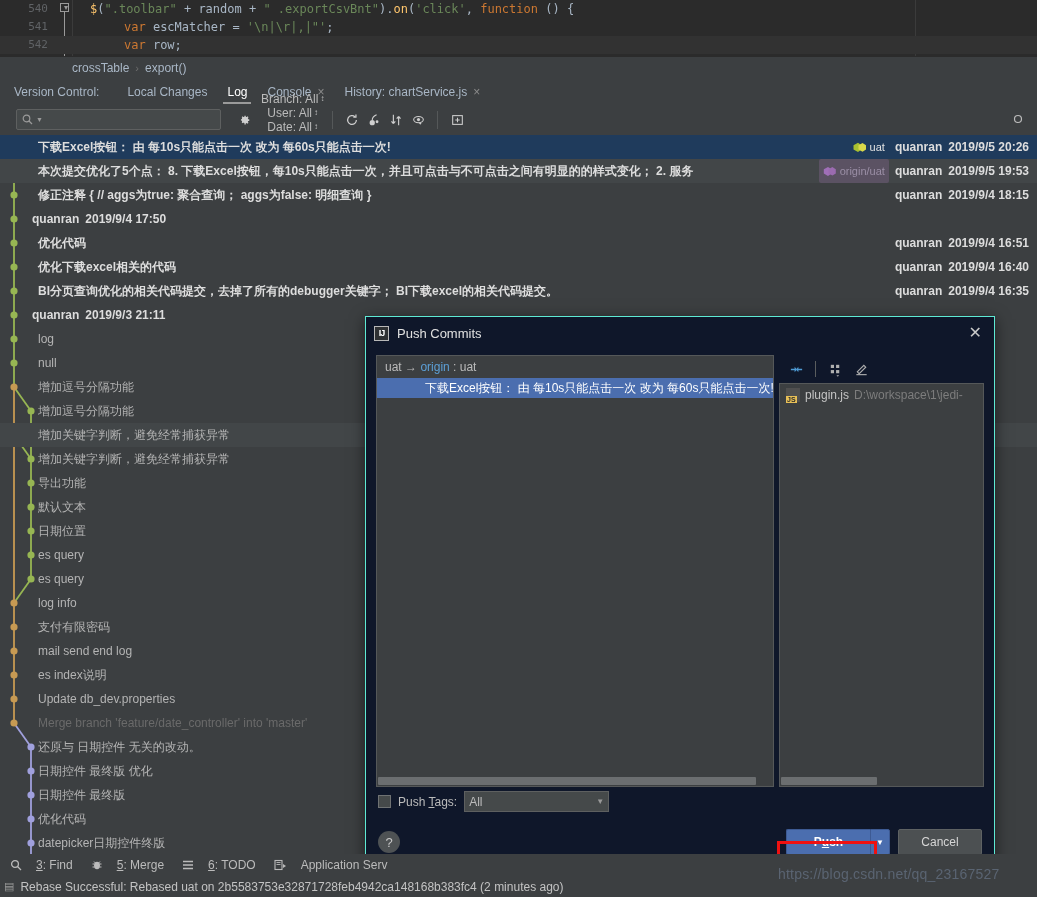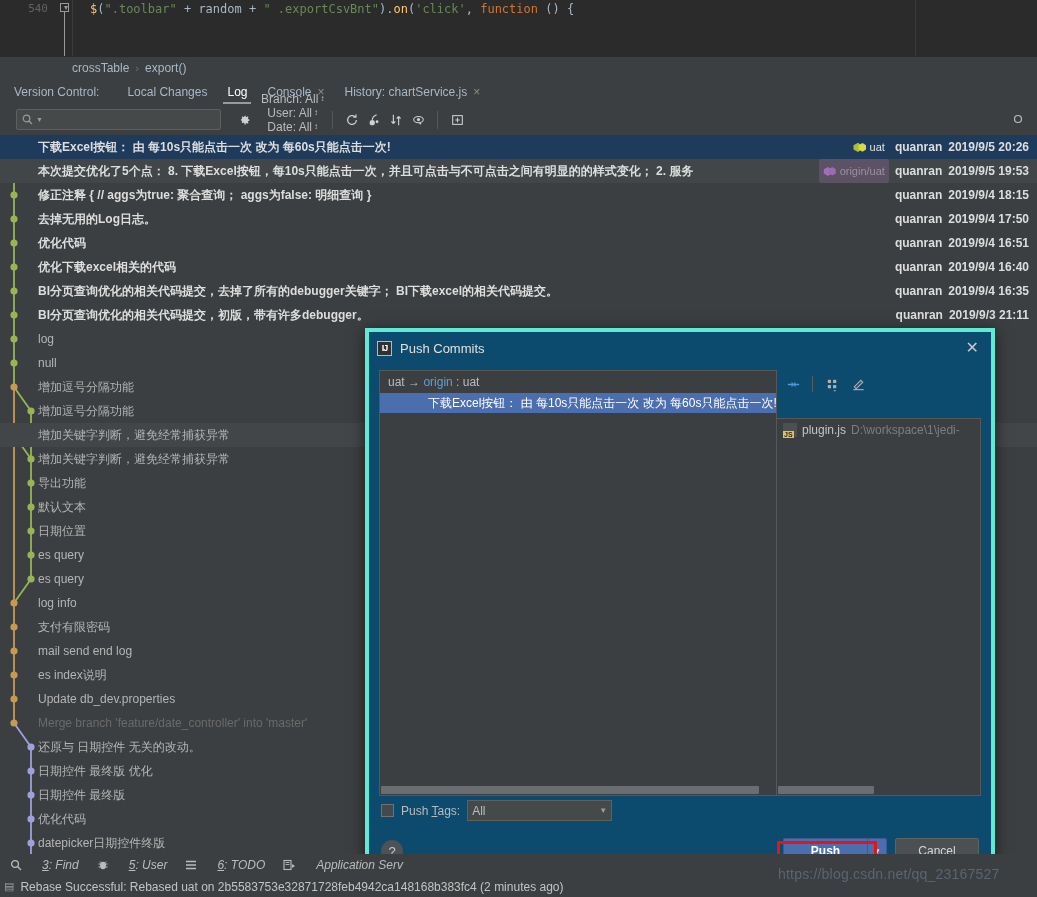--- a/index.html
+++ b/index.html
@@ -101,22 +101,22 @@
   .meta { flex: 0 0 auto; display: flex; align-items: center; gap: 6px;
      padding-right: 8px; font-size: 12px; color: #dddddd; font-weight: bold; white-space: nowrap;}
   .reftag { display: inline-flex; align-items: center; gap: 3px; padding: 0 4px;
      border-radius: 2px; font-weight: normal; font-size: 11px; }
   .reftag.local { color: #e2e2e2; }
   .reftag.remote { background: #5b5263; color: #9b8fa6; }
   .tagglyph { display:inline-block; }
 
   
   .dialog {
-    position: absolute; left: 365px; top: 328px; width: 630px; height: 552px;
-    background: #0c4a6e; border: 4px solid #5eead4;
+    position: absolute; left: 365px; top: 316px; width: 630px; height: 552px;
+    background: #0f172a; border: 1px solid #5eead4;
     box-shadow: 0 3px 14px rgba(0,0,0,0.55);
   }
   .dlg-title { height: 32px; display: flex; align-items: center; padding: 0 8px;
      color: #e0e0e0; font-size: 13px; gap: 8px; }
   .ij-logo { width: 15px; height: 15px; border: 1px solid #b8b8b8; background: #2f3133;
      color: #ffffff; font-size: 9px; font-weight: bold; line-height: 13px; text-align: center;
      letter-spacing: -1px; }
   .dlg-close { margin-left: auto; color: #c8c8c8; font-size: 16px; line-height: 1;
      padding: 0 4px; }
   .dlg-body { position: absolute; left: 10px; top: 38px; right: 10px; bottom: 80px; }
@@ -126,21 +126,21 @@
   .tree-root .br { color: #5c9fd6; }
   .tree-root .arrow { color: #bbbbbb; }
   .tree-commit { height: 20px; line-height: 20px; padding-left: 48px; font-size: 12px;
      background: #4b6eaf; color: #ffffff; white-space: nowrap; overflow: hidden; }
   .split-right { position: absolute; right: 0; top: 0; width: 205px; bottom: 0; }
   .rtoolbar { height: 28px; display: flex; align-items: center; gap: 4px; padding-left: 6px; }
   .rtool { width: 22px; height: 22px; display: flex; align-items: center; justify-content: center;
      color: #b0b0b0; }
   .rtoolsep { width: 1px; height: 16px; background: #5a5d5e; margin: 0 4px; }
   .filepanel { position: absolute; left: 0; top: 28px; right: 0; bottom: 0;
-     background: #3c3f41; border: 1px solid #555859; margin-top: 20px; }
+     background: #3c3f41; border: 1px solid #555859; }
   .filerow { height: 22px; display: flex; align-items: center; gap: 5px;
      padding-left: 6px; font-size: 12px; color: #c4c4c4; white-space: nowrap; }
   .js-badge { width: 14px; height: 14px; background: #4f4f4f; position: relative; flex: 0 0 14px;}
   .js-badge:after { content: 'JS'; position: absolute; left: 0; bottom: -1px;
      font-size: 7px; font-weight: bold; color: #2b2b2b; background: #e8c057;
      padding: 0 1px; line-height: 7px; }
   .filepath { color: #7d7d7d; }
   .hscroll { position: absolute; left: 1px; right: 1px; bottom: 1px; height: 8px; }
   .hscroll .thumb { height: 8px; background: #6b6e70; border-radius: 1px; }
 
@@ -167,21 +167,21 @@
      border-top-left-radius: 0; border-bottom-left-radius: 0; font-size: 8px; }
   .redbox { position: absolute; left: 777px; top: 841px; width: 100px; height: 48px;
      border: 3px solid #ee1111; pointer-events: none; }
 
   
   .toolbtns {
     position: absolute; left: 0; top: 854px; width: 1037px; height: 22px;
     background: #3c3f41; display: flex; align-items: center; gap: 18px; padding-left: 10px;
     font-size: 12px; color: #bbbbbb;
   }
-  .toolbtn { display: flex; align-items: center; gap: 20px; white-space: nowrap; font-style: italic; }
+  .toolbtn { display: flex; align-items: center; gap: 14px; white-space: nowrap; }
   .toolbtn u { text-decoration: underline; }
   .statusbar {
     position: absolute; left: 0; top: 876px; width: 1037px; height: 21px;
     background: #3c3f41; display: flex; align-items: center; gap: 6px; padding-left: 4px;
     font-size: 12px; color: #c3c3c3;
   }
   .watermark { position: absolute; left: 778px; top: 866px; font-size: 14px;
      color: #5a6472; letter-spacing: 0.2px; font-family: "Liberation Sans", sans-serif; }
   svg { display: block; }
 </style>
@@ -190,20 +190,22 @@
 
 <div id="root">
 
   <div class="editor">
     <div class="ed-gutline"></div>
     <div class="ed-vline"></div>
     <div class="fold-marker"></div>
     <div class="fold-stem"></div>
     <div id="editor-lines">
         <div class="ed-line"><span class="gutter">540</span><span class="ed-code" style="left: 90px;"><span class="k-dollar">$</span><span class="k-plain">(</span><span class="k-str">".toolbar"</span><span class="k-plain"> + random + </span><span class="k-str">" .exportCsvBnt"</span><span class="k-plain">).</span><span class="k-fn">on</span><span class="k-plain">(</span><span class="k-str">'click'</span><span class="k-plain">, </span><span class="k-def">function</span><span class="k-plain"> () {</span></span></div>
+        <div class="ed-line"><span class="gutter">541</span><span class="ed-code" style="left: 124px;"><span class="k-def">var</span><span class="k-plain"> escMatcher = </span><span class="k-str">'\n|\r|,|"'</span><span class="k-plain">;</span></span></div>
+        <div class="ed-line hl"><span class="gutter">542</span><span class="ed-code" style="left: 124px;"><span class="k-def">var</span><span class="k-plain"> row;</span></span></div>
       </div>
   </div>
 
   <div class="breadcrumb">
     <span>crossTable</span>
     <span class="bc-sep">›</span>
     <span>export()</span>
   </div>
 
   <div class="vc-tabs">
@@ -381,21 +383,20 @@
         <div class="logrow">
           <div class="graphcol"></div>
           <div class="subject ">修正注释 {     // aggs为true: 聚合查询； aggs为false: 明细查询 }</div>
           <div class="meta">
             <span>quanran</span>
             <span>2019/9/4 18:15</span>
           </div>
         </div>
         <div class="logrow">
           <div class="graphcol"></div>
-          <div class="subject ">去掉无用的Log日志。</div>
           <div class="meta">
             <span>quanran</span>
             <span>2019/9/4 17:50</span>
           </div>
         </div>
         <div class="logrow">
           <div class="graphcol"></div>
           <div class="subject ">优化代码</div>
           <div class="meta">
             <span>quanran</span>
@@ -413,21 +414,20 @@
         <div class="logrow">
           <div class="graphcol"></div>
           <div class="subject ">BI分页查询优化的相关代码提交，去掉了所有的debugger关键字；  BI下载excel的相关代码提交。</div>
           <div class="meta">
             <span>quanran</span>
             <span>2019/9/4 16:35</span>
           </div>
         </div>
         <div class="logrow">
           <div class="graphcol"></div>
-          <div class="subject ">BI分页查询优化的相关代码提交，初版，带有许多debugger。</div>
           <div class="meta">
             <span>quanran</span>
             <span>2019/9/3 21:11</span>
           </div>
         </div>
         <div class="logrow">
           <div class="graphcol"></div>
           <div class="subject light">log</div>
           <div class="meta"></div>
         </div>
@@ -634,21 +634,21 @@
           <circle cx="5" cy="5" r="3.4" fill="none" stroke="#bbbbbb" stroke-width="1.3"></circle>
           <line x1="7.5" y1="7.5" x2="11" y2="11" stroke="#bbbbbb" stroke-width="1.3"></line>
         </svg>
       <span><u>3</u><span>: Find</span></span>
     </div>
     <div class="toolbtn">
       <svg width="12" height="12" viewBox="0 0 12 12">
           <ellipse cx="6" cy="6.5" rx="3" ry="3.8" fill="#bbbbbb"></ellipse>
           <path d="M1.5 5h2M8.5 5h2M1.5 8h2M8.5 8h2M3 2.5l1.5 1.6M9 2.5L7.5 4.1" stroke="#bbbbbb" stroke-width="1"></path>
         </svg>
-      <span><u>5</u><span>: User</span></span>
+      <span><u>5</u><span>: Merge</span></span>
     </div>
     <div class="toolbtn">
       <svg width="12" height="12" viewBox="0 0 12 12">
           <path d="M1 2.5h10M1 6h10M1 9.5h10" stroke="#bbbbbb" stroke-width="1.4"></path>
         </svg>
       <span><u>6</u><span>: TODO</span></span>
     </div>
     <div class="toolbtn">
       <svg width="13" height="12" viewBox="0 0 13 12">
           <rect x="1" y="1.5" width="7" height="9" fill="none" stroke="#bbbbbb" stroke-width="1.1"></rect>

